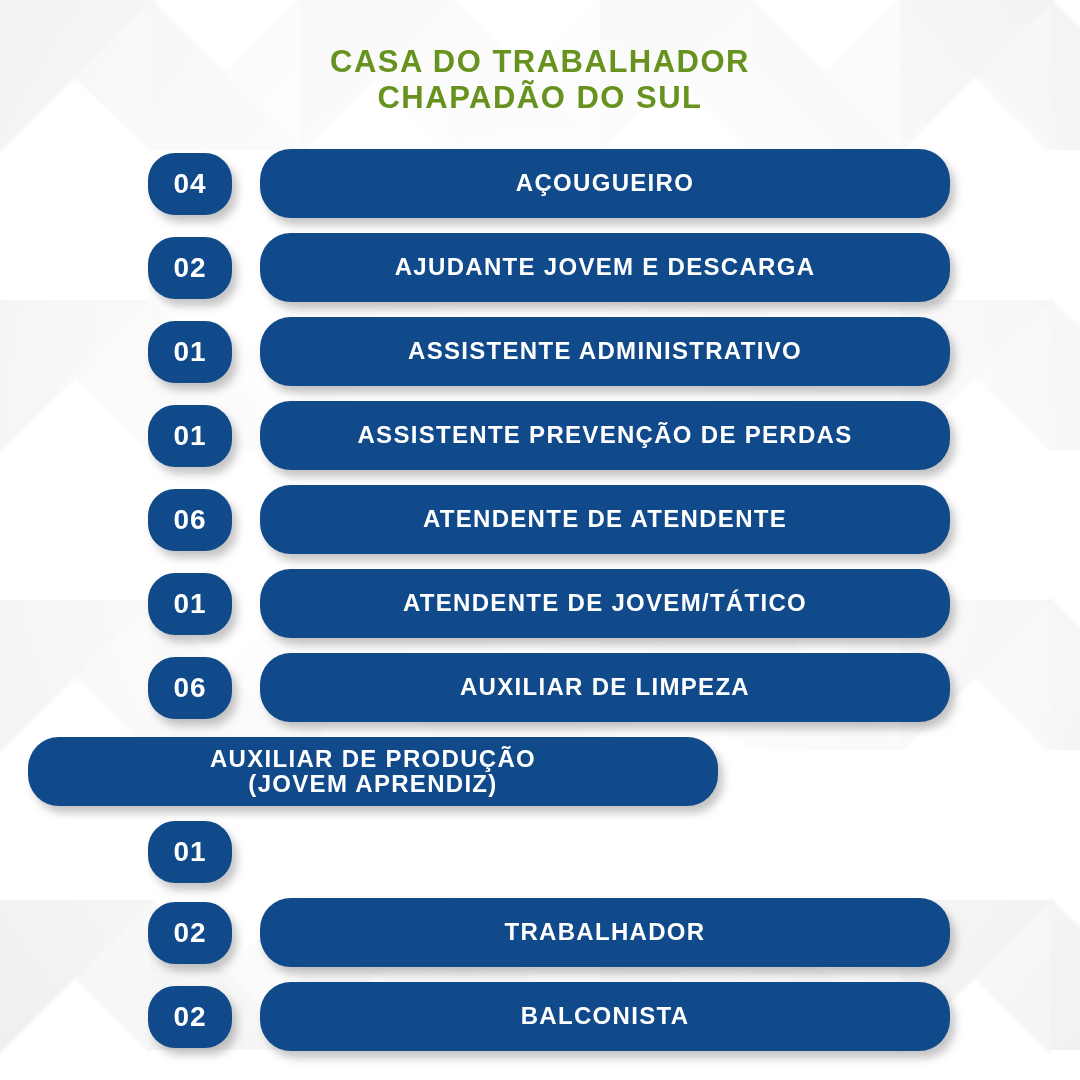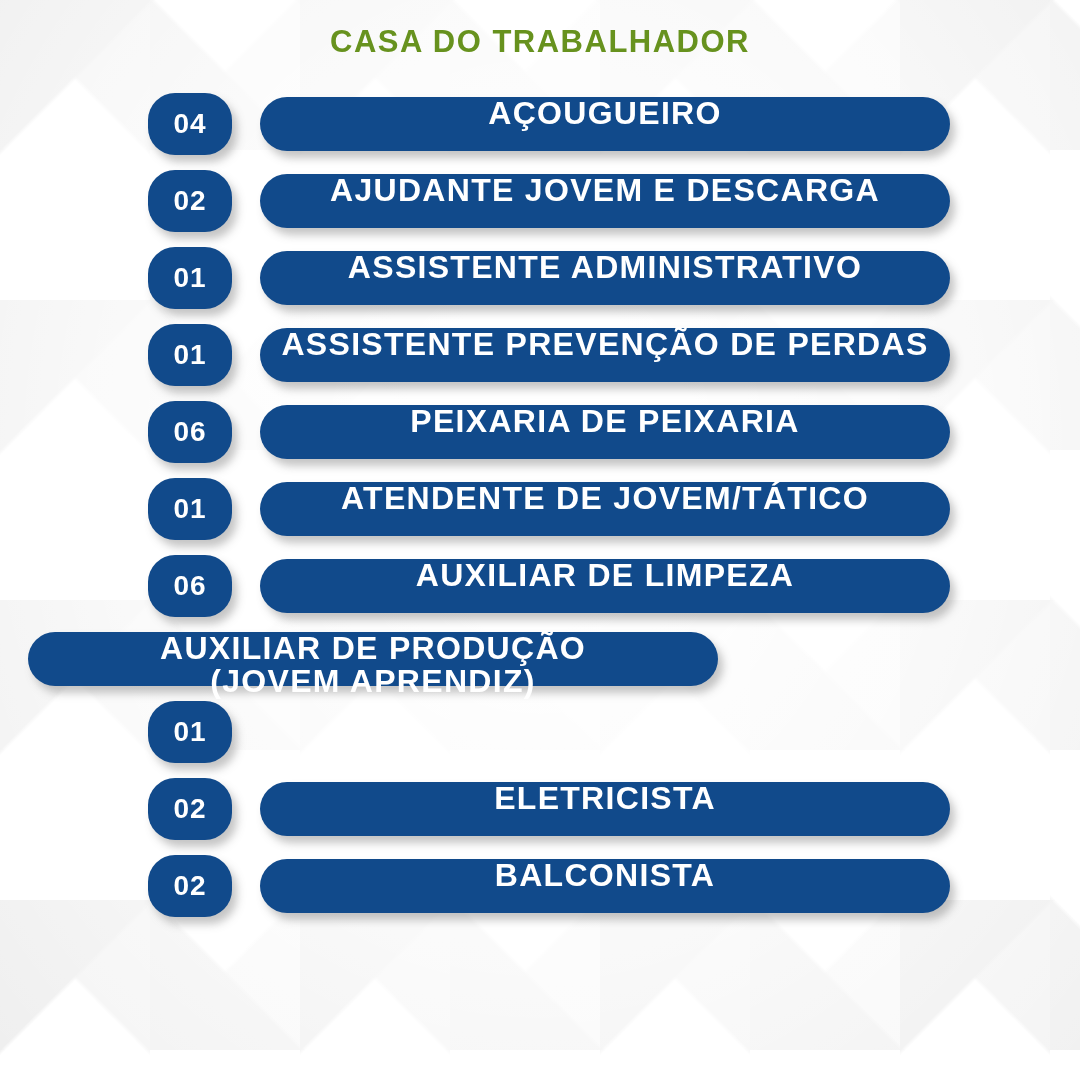--- a/index.html
+++ b/index.html
@@ -35,21 +35,21 @@
     background: radial-gradient(ellipse at 50% 42%,
                 #ffffff 18%,
                 rgba(255,255,255,0.72) 58%,
                 rgba(255,255,255,0.25) 100%);
   }
   .content {
     position: relative;
     z-index: 1;
   }
   .title {
-    padding-top: 24px;
+    padding-top: 44px;
     text-align: center;
     color: var(--title-green, #67921e);
     font-size: 31px;
     font-weight: bold;
     letter-spacing: 1.5px;
     line-height: 36px;
   }
   .rows {
     margin-top: 33px;
     display: flex;
@@ -74,47 +74,48 @@
     justify-content: center;
     font-size: 28px;
     font-weight: bold;
     letter-spacing: 1px;
     box-shadow: 5px 7px 9px rgba(90, 90, 90, 0.35);
   }
   .title-bar {
     box-sizing: border-box;
     margin-left: 28px;
     width: 690px;
-    height: 54px;
+    height: 69px;
     border-radius: 31px;
     background: var(--brand-blue, #114a8b);
     color: var(--text-white, #ffffff);
     display: flex;
-    align-items: flex-start;
+    align-items: center;
     justify-content: center;
     text-align: center;
-    font-size: 32px;
+    font-size: 24px;
     font-weight: bold;
     letter-spacing: 1.3px;
     line-height: 1.04;
     white-space: pre-line;
     box-shadow: 5px 7px 9px rgba(90, 90, 90, 0.35);
     padding: 0 20px;
   }
 </style>
 </head>
 <body>
 
 <div class="canvas">
   <div class="bg-pattern"></div>
   <div class="bg-soften"></div>
 
   <div class="content">
     <div class="title">
       <span>CASA DO TRABALHADOR</span><br>
+      <span>CHAPADÃO DO SUL</span>
     </div>
 
     <div class="rows" id="rows">
   <div class="row">
     <div class="count-badge">04</div>
     <div class="title-bar">
       <span>AÇOUGUEIRO</span>
     </div>
   </div>
 
@@ -135,21 +136,21 @@
   <div class="row">
     <div class="count-badge">01</div>
     <div class="title-bar">
       <span>ASSISTENTE PREVENÇÃO DE PERDAS</span>
     </div>
   </div>
 
   <div class="row">
     <div class="count-badge">06</div>
     <div class="title-bar">
-      <span>PEIXARIA DE PEIXARIA</span>
+      <span>ATENDENTE DE ATENDENTE</span>
     </div>
   </div>
 
   <div class="row">
     <div class="count-badge">01</div>
     <div class="title-bar">
       <span>ATENDENTE DE JOVEM/TÁTICO</span>
     </div>
   </div>
 
@@ -168,21 +169,21 @@
   </div>
 
   <div class="row">
     <div class="count-badge">01</div>
   </div>
 
 
   <div class="row">
     <div class="count-badge">02</div>
     <div class="title-bar">
-      <span>ELETRICISTA</span>
+      <span>TRABALHADOR</span>
     </div>
   </div>
 
   <div class="row">
     <div class="count-badge">02</div>
     <div class="title-bar">
       <span>BALCONISTA</span>
     </div>
   </div>
 </div>

